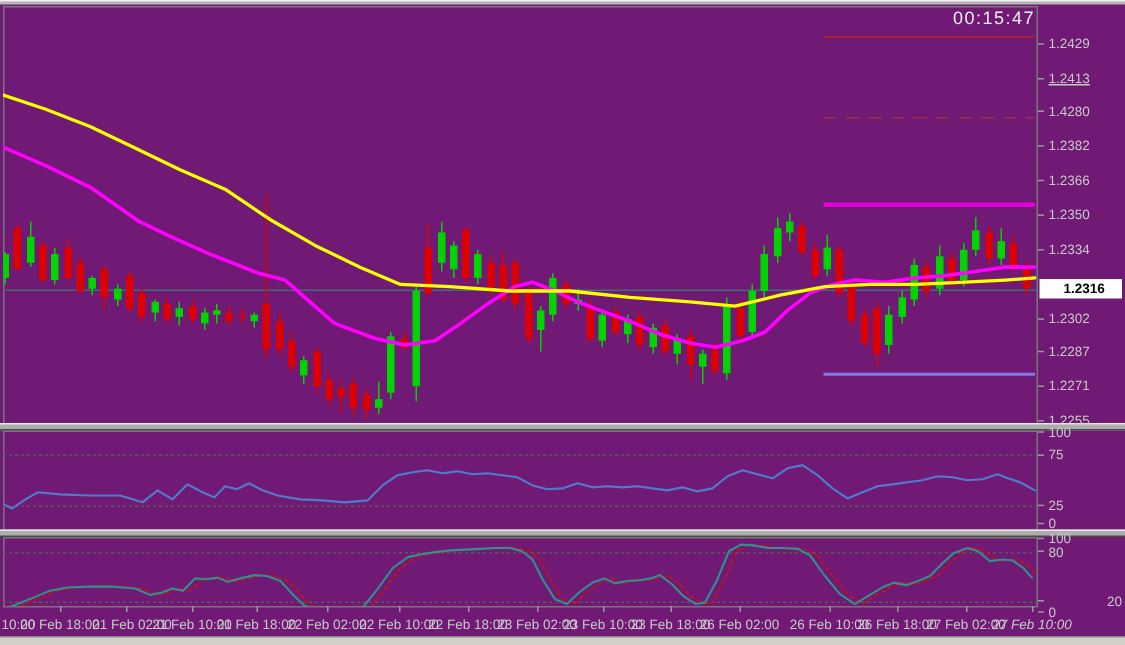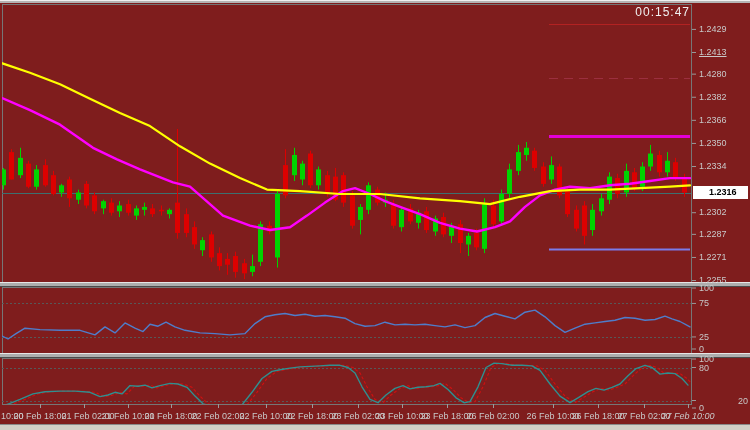--- a/index.html
+++ b/index.html
@@ -1,16 +1,16 @@
 <!DOCTYPE html>
 <html><head>
 <meta charset="utf-8">
 <style>
   html,body{margin:0;padding:0;background:#222;}
-  .terminal{position:relative;width:750px;height:430px;background:#7f1d1d;overflow:hidden;
+  .terminal{position:relative;width:750px;height:430px;background:#701a75;overflow:hidden;
     font-family:"Liberation Sans",sans-serif;}
   .chrome-top{position:absolute;top:0;left:0;right:0;height:3px;background:#b5b5b5;
     border-top:1px solid #f0f0f0;box-sizing:border-box;}
   .chrome-bottom{position:absolute;left:0;right:0;top:424px;height:6px;background:#d2cfc7;
     border-top:1px solid #8a8a8a;}
   .separator{position:absolute;left:0;right:0;height:5px;background:#adadad;
     border-top:1px solid #e6e6e6;border-bottom:1px solid #4a4a4a;box-sizing:border-box;}
   #sep1{top:282px;} #sep2{top:353px;}
   svg{position:absolute;top:0;left:0;}
   .labels-layer{position:absolute;top:0;left:0;width:750px;height:430px;pointer-events:none;}

